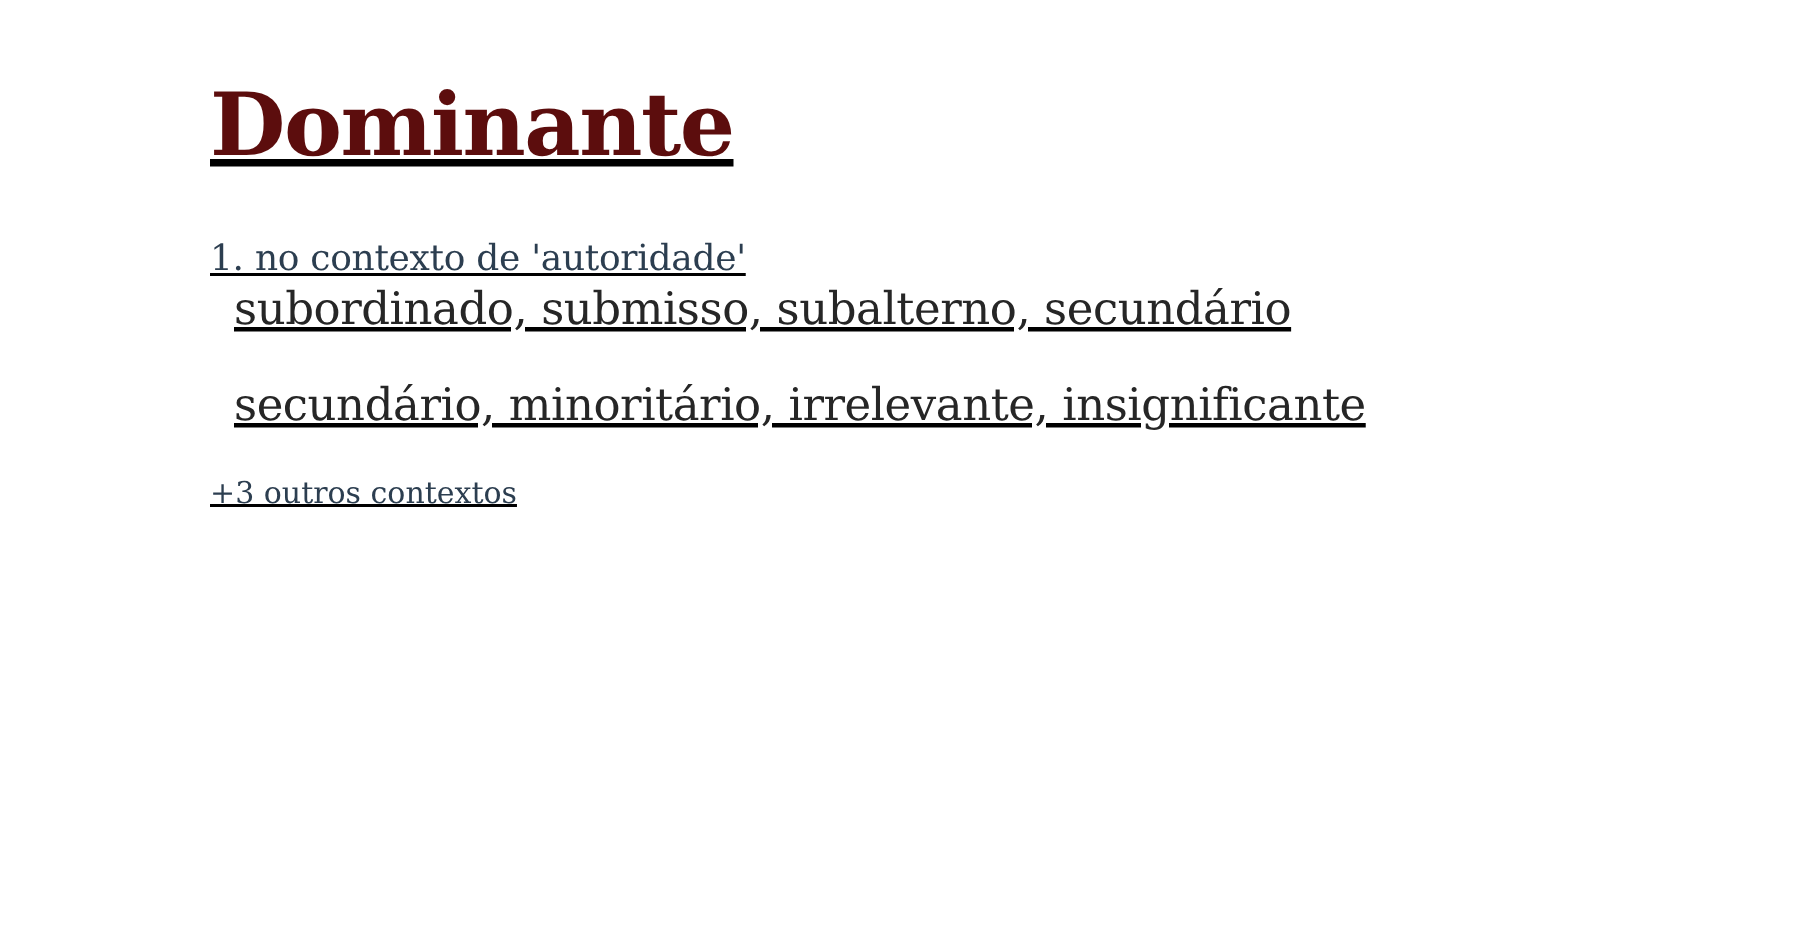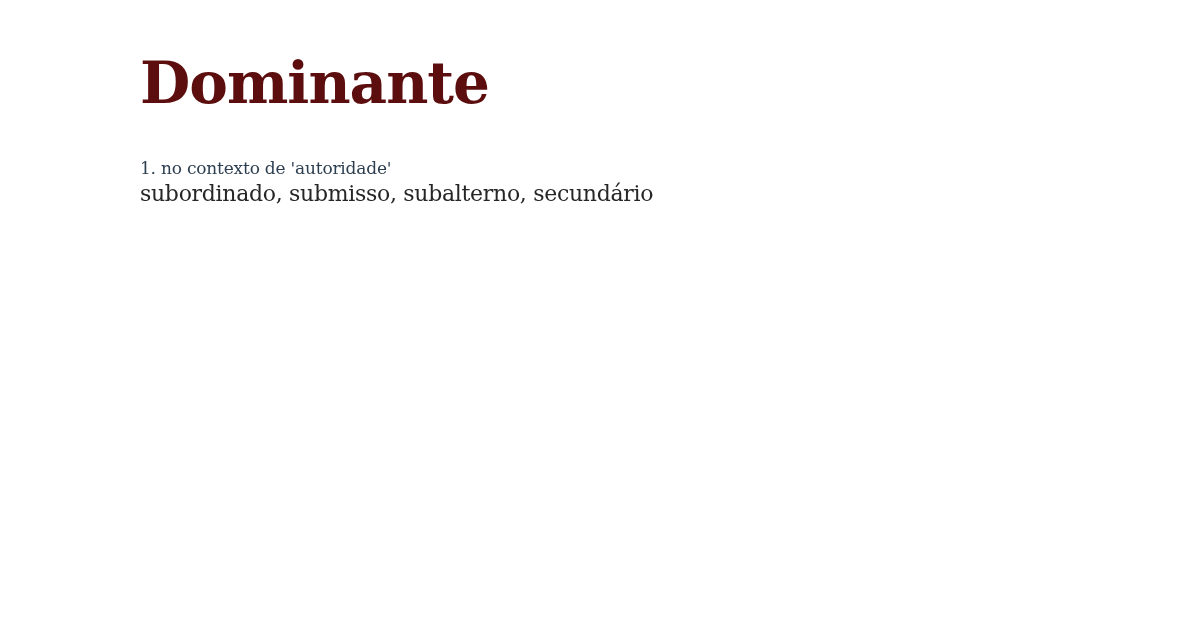--- a/index.html
+++ b/index.html
@@ -11,20 +11,21 @@
     width: 1200px;
     height: 628px;
     overflow: hidden;
     font-family: "DejaVu Serif", "Liberation Serif", serif;
   }
   .card {
     box-sizing: border-box;
     width: 1044px;
     height: 628px;
     padding: 52px 60px 0 140px;
+    text-decoration: underline;
   }
   .title {
     margin: 0;
     font-size: 58px;
     line-height: 1.1;
     font-weight: 700;
     letter-spacing: -1px;
     color: var(--accent, #5c0d0d);
   }
   .subtitle {
@@ -35,31 +36,32 @@
     font-style: italic;
     color: var(--accent, #5c0d0d);
   }
   .sections {
     margin-top: 42px;
   }
   .section + .section {
     margin-top: 30px;
   }
   .context-label {
-    font-size: 17px;
+    font-size: 24px;
     line-height: 1.2;
     color: var(--context, #2c3e50);
     letter-spacing: -0.2px;
   }
   .antonyms {
     margin-top: 3px;
-    font-size: 22px;
+    font-size: 30px;
     line-height: 1.15;
     color: var(--body, #262626);
     letter-spacing: -0.3px;
+    margin-left: 16px;
   }
   .more-contexts {
     margin-top: 27px;
     font-size: 20px;
     line-height: 1.2;
     color: var(--context, #2c3e50);
   }
   .attribution {
     margin-top: 46px;
     font-size: 26px;
@@ -82,19 +84,21 @@
 
     <div class="section">
       <div class="context-label">1. no contexto de 'autoridade'</div>
       <div class="antonyms">subordinado, submisso, subalterno, secundário</div>
     </div>
 
     <div class="section">
     </div>
 
     <div class="section">
+      <div class="antonyms">secundário, minoritário, irrelevante, insignificante</div>
     </div>
 
   </div>
 
+  <div class="more-contexts">+3 outros contextos</div>
 
 
 </div>
 
 </body></html>

